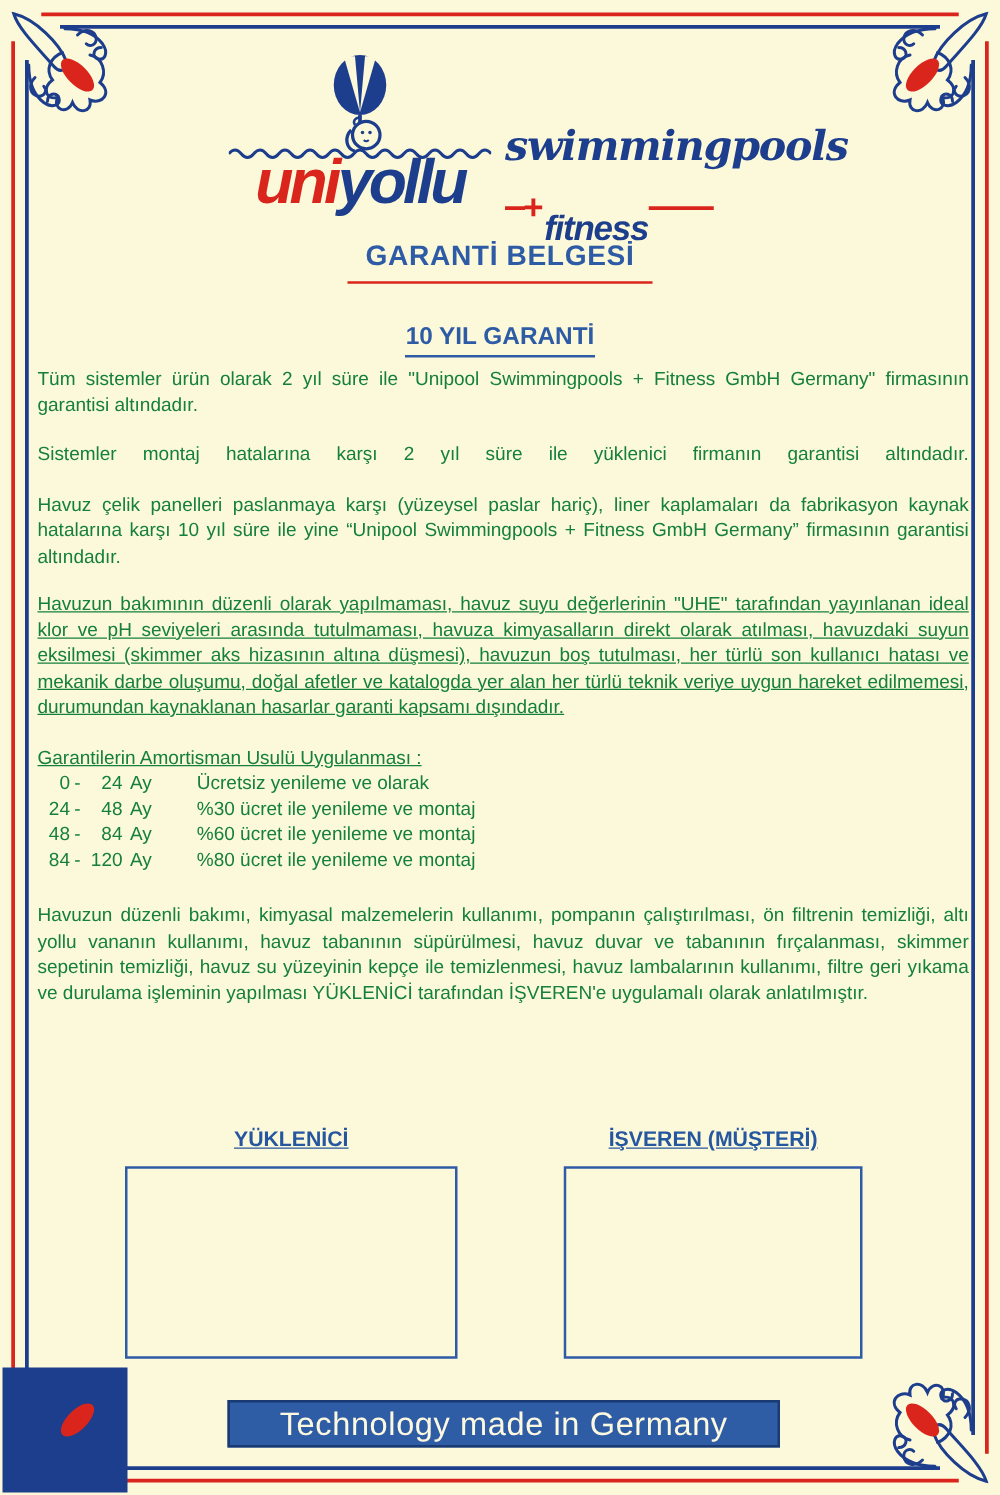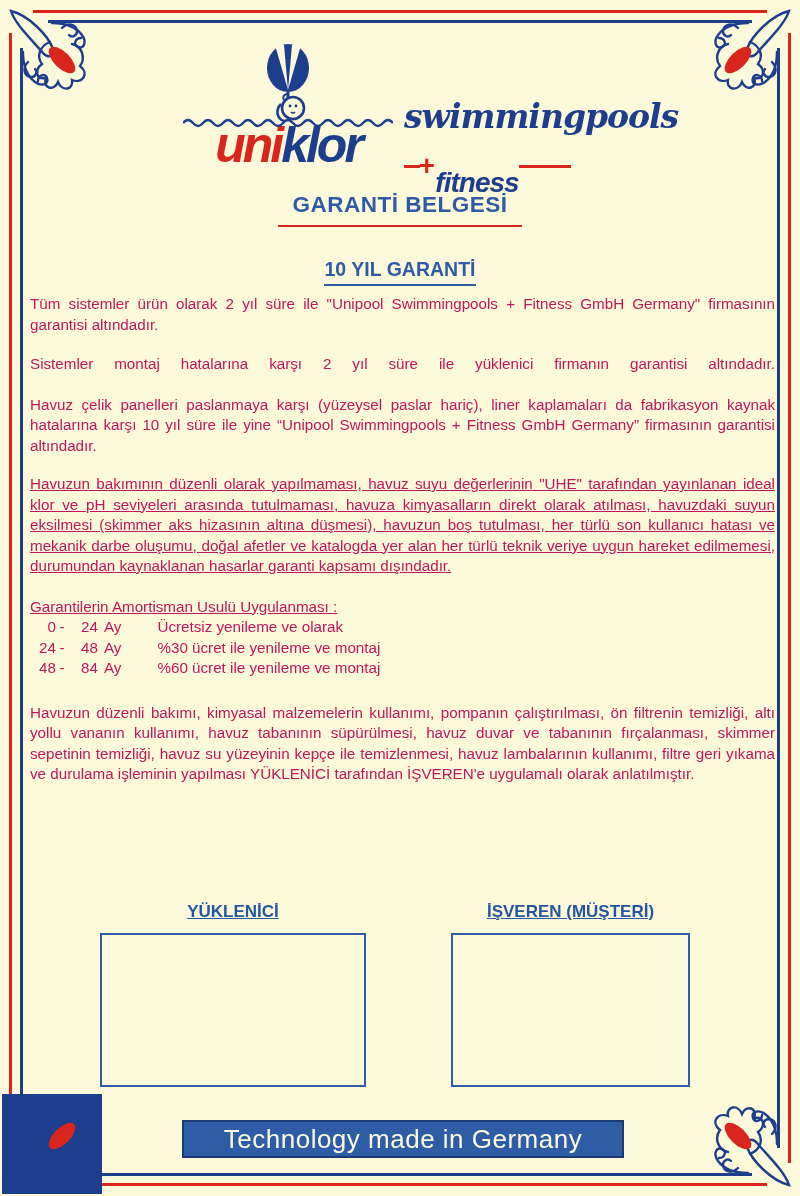--- a/index.html
+++ b/index.html
@@ -57,21 +57,21 @@
     display:inline-block;color:#2e5ba6;font-size:22.5px;font-weight:bold;
     letter-spacing:.5px;padding:0 14px 7px;border-bottom:2.5px solid #da251c;
   }
   .title-sub{position:absolute;top:258px;left:0;width:100%;text-align:center;}
   .title-sub span{
     display:inline-block;color:#2e5ba6;font-size:19.5px;font-weight:bold;
     padding:0 1px 3px;border-bottom:2px solid #2e5ba6;
   }
   
   .content{
-    position:absolute;left:30px;right:25px;top:294px;color:#be185d;
+    position:absolute;left:30px;right:25px;top:294px;color:#15803d;
     font-size:15.2px;line-height:20.5px;
   }
   .content p{margin:0;}
   .just{text-align:justify;}
   .force-just{text-align:justify;text-align-last:justify;}
   .p2{margin-top:19px !important;}
   .p3{margin-top:20px !important;}
   .p4{margin-top:19px !important;}
   .p5{margin-top:18px !important;text-decoration:underline;}
   .sched{margin-top:20px;}
@@ -145,21 +145,21 @@
       <circle cx="40" cy="64" r="1.4" fill="#1d3e8c"></circle>
       <circle cx="46" cy="64" r="1.4" fill="#1d3e8c"></circle>
       <path d="M41,70 Q43,72 45,70" stroke="#1d3e8c" stroke-width="1.6" fill="none"></path>
       <path d="M31,62 C25,68 27,77 34,79" stroke="#1d3e8c" stroke-width="2.6" fill="none"></path>
       <path d="M38,52 C34,52 32,55 34,58" stroke="#1d3e8c" stroke-width="2" fill="none"></path>
     </svg>
     <div class="wordmark-wrap">
       <svg class="wave" height="12" viewBox="0 0 210 12" preserveAspectRatio="none">
         <path d="M0,7 Q5,1 10,7 T20,7 T30,7 T40,7 T50,7 T60,7 T70,7 T80,7 T90,7 T100,7 T110,7 T120,7 T130,7 T140,7 T150,7 T160,7 T170,7 T180,7 T190,7 T200,7 T210,7" fill="none" stroke="#1d3e8c" stroke-width="2.4"></path>
       </svg>
-      <div class="wordmark"><span class="uni">uni</span><span class="pool">klor</span></div>
+      <div class="wordmark"><span class="uni">uni</span><span class="pool">yollu</span></div>
     </div>
   </div>
 
   <div class="logo-fitness">
     <div class="fitness-l1">swimmingpools</div>
     <div class="fitness-l2">
       <span class="dash pre"></span>
       <span class="plus">+</span>
       <span class="word">fitness</span>
       <span class="dash post"></span>
@@ -183,20 +183,23 @@
       <div class="sched-head">Garantilerin Amortisman Usulü Uygulanması :</div>
       <div class="sched-row">
         <span class="n1">0</span><span class="sep">-</span><span class="n2">24</span><span class="unit">Ay</span><span class="desc">Ücretsiz yenileme ve olarak</span>
       </div>
       <div class="sched-row">
         <span class="n1">24</span><span class="sep">-</span><span class="n2">48</span><span class="unit">Ay</span><span class="desc">%30 ücret ile yenileme ve montaj</span>
       </div>
       <div class="sched-row">
         <span class="n1">48</span><span class="sep">-</span><span class="n2">84</span><span class="unit">Ay</span><span class="desc">%60 ücret ile yenileme ve montaj</span>
       </div>
+      <div class="sched-row">
+        <span class="n1">84</span><span class="sep">-</span><span class="n2">120</span><span class="unit">Ay</span><span class="desc">%80 ücret ile yenileme ve montaj</span>
+      </div>
     </div>
 
     <p class="just p6">Havuzun düzenli bakımı, kimyasal malzemelerin kullanımı, pompanın çalıştırılması, ön filtrenin temizliği, altı yollu vananın kullanımı, havuz tabanının süpürülmesi, havuz duvar ve tabanının fırçalanması, skimmer sepetinin temizliği, havuz su yüzeyinin kepçe ile temizlenmesi, havuz lambalarının kullanımı, filtre geri yıkama ve durulama işleminin yapılması YÜKLENİCİ tarafından İŞVEREN'e uygulamalı olarak anlatılmıştır.</p>
   </div>
 
   <div class="sig left">
     <div class="lbl">YÜKLENİCİ</div>
     <div class="box"></div>
   </div>
   <div class="sig right">

